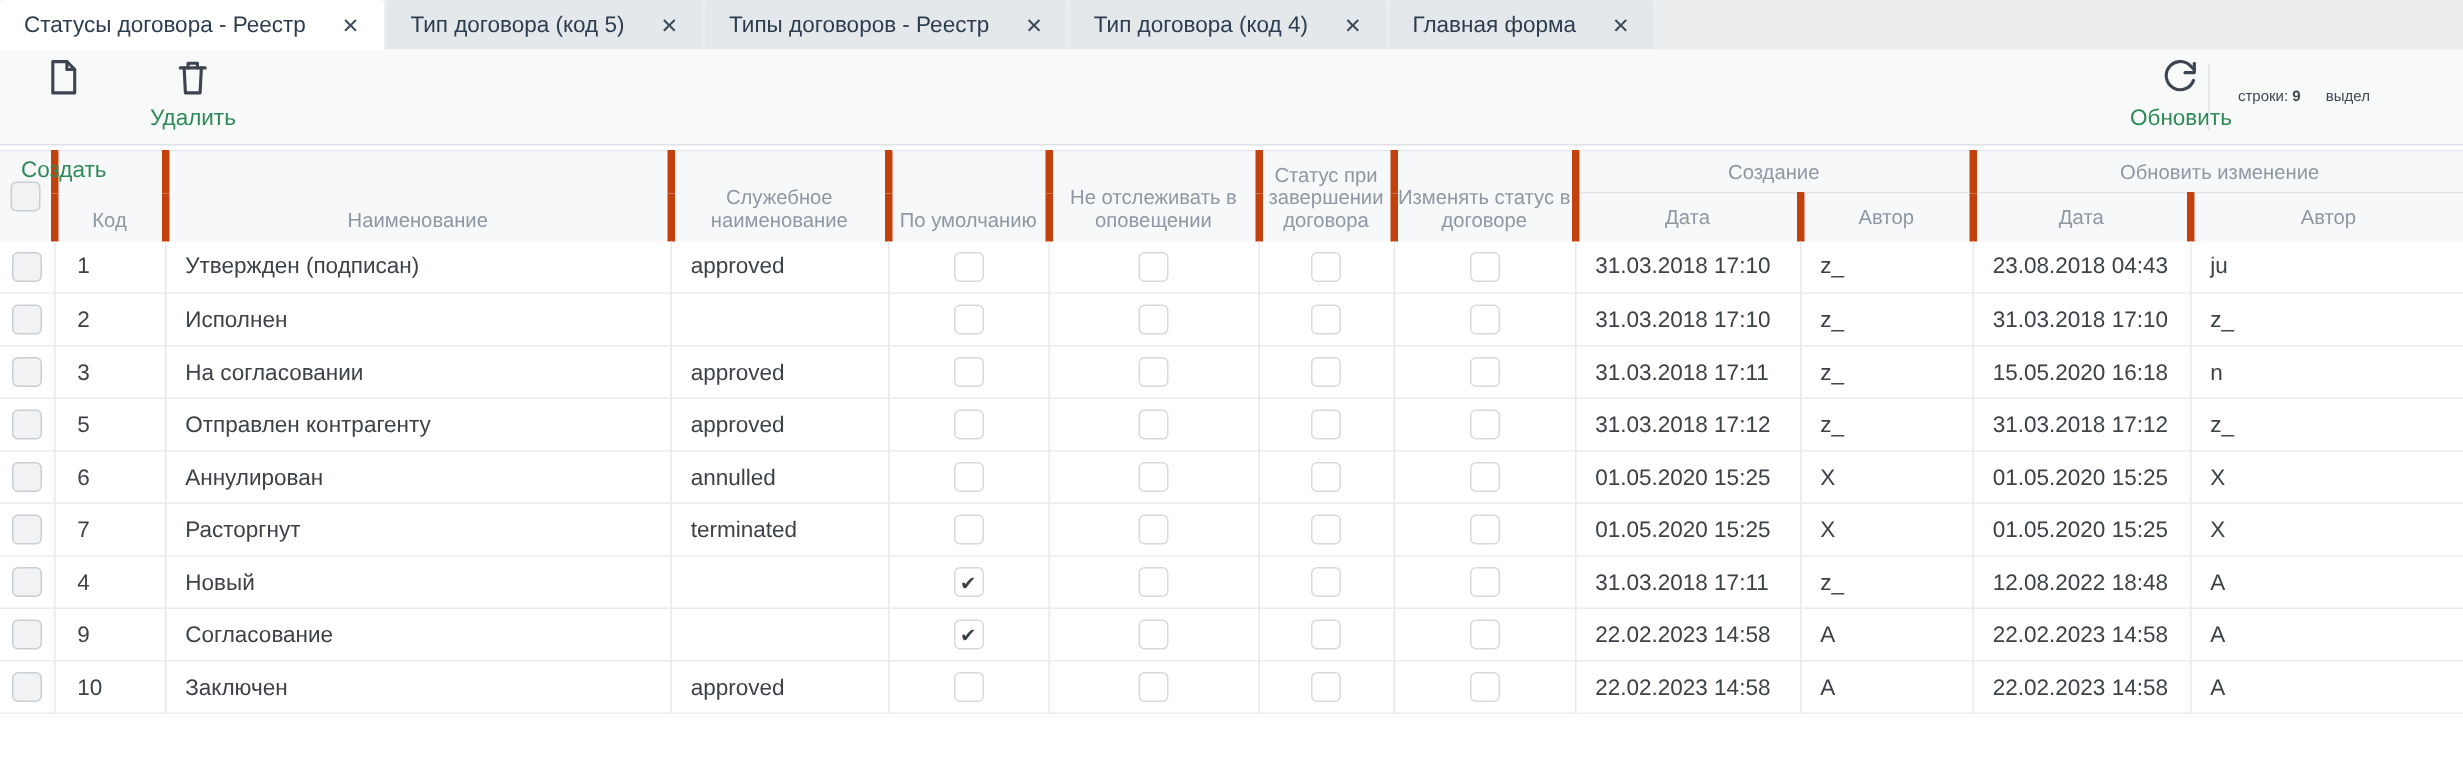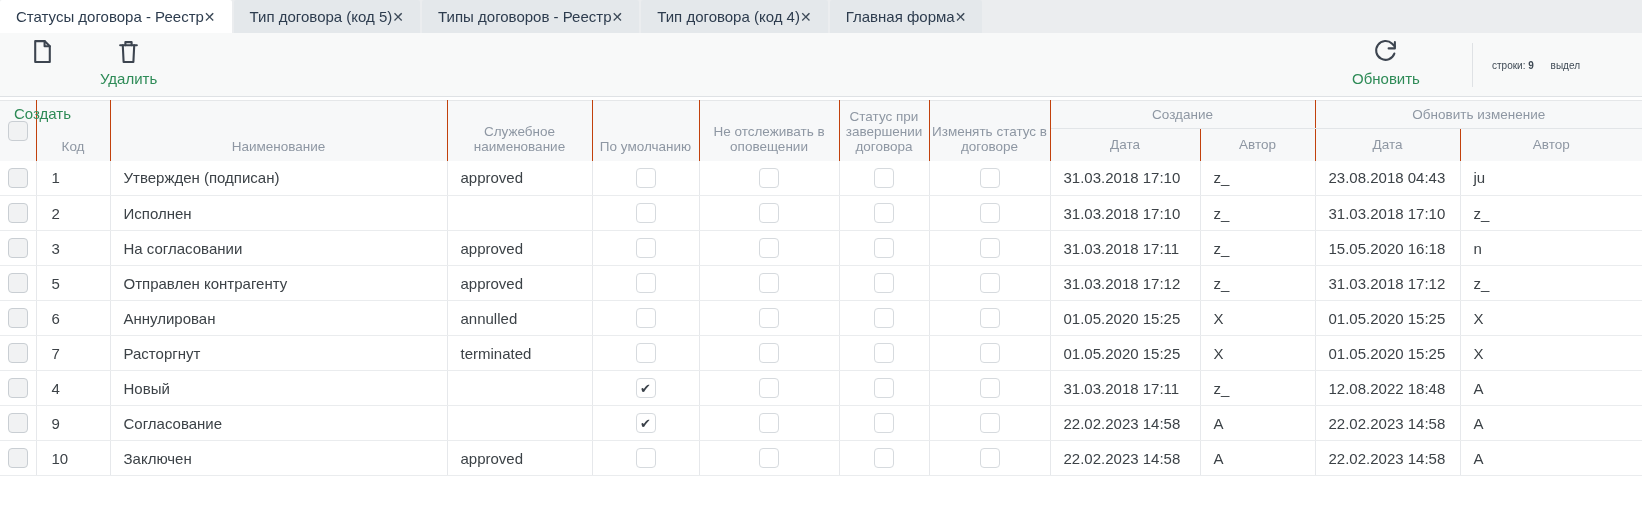--- a/index.html
+++ b/index.html
@@ -1,48 +1,48 @@
 <!DOCTYPE html>
 <html><head>
 <meta charset="utf-8">
 <style>
   * { margin:0; padding:0; box-sizing:border-box; }
   html,body { width:1642px; height:521px; overflow:hidden; background:#fff;
     font-family:"Liberation Sans","DejaVu Sans",sans-serif; }
 
   
   .tabbar { height:33px; background:#ebedef; display:flex; align-items:stretch; }
-  .tab { display:flex; align-items:center; gap:0; padding:0 16px; background:#e4e8eb;
+  .tab { display:flex; align-items:center; gap:24px; padding:0 16px; background:#e4e8eb;
          margin-right:2px; cursor:pointer; border-radius:2px 2px 0 0; }
   .tab.active { background:#ffffff; }
   .tab-label { font-size:15px; color:#2d3c4e; white-space:nowrap; }
   .tab-close { font-size:14px; font-weight:bold; color:#3e4b59; line-height:1; }
 
   
   .toolbar { position:relative; height:64px; background:#f8f9f9; border-bottom:1px solid #dfe2e5; }
   .tool-btn { position:absolute; top:6px; display:flex; flex-direction:column; align-items:center;
               gap:3px; cursor:pointer; background:none; border:none; }
   .tool-btn svg { width:25px; height:25px; stroke:#3d4550; fill:none; stroke-width:2;
                   stroke-linecap:round; stroke-linejoin:round; }
   .tool-btn .lbl { font-size:15px; color:#2e8b57; white-space:nowrap; }
   .btn-create { left:14px;gap:38px; }
   .btn-delete { left:100px; }
-  .btn-refresh { left:1352px; }
+  .btn-refresh { left:1420px; }
   .toolbar .divider { position:absolute; left:1472px; top:10px; height:44px; width:0;
                       border-left:1px solid #dfe2e5; }
   .rows-info { position:absolute; left:1492px; top:50%; transform:translateY(-50%);
                font-size:10px; color:#3f4a55; white-space:nowrap; }
   .rows-info b { font-weight:bold; }
   .rows-info .sel { margin-left:14px; }
 
   
   table { border-collapse:collapse; table-layout:fixed; width:1642px; margin-top:3px;
           border-top:1px solid #e5e7e9; }
   thead th { background:#f7f8f9; font-weight:normal; font-size:13.5px; color:#8e97a3;
-             border-right:1px solid #c2410c; text-align:center; overflow:hidden; }
+             border-right:5px solid #c2410c; text-align:center; overflow:hidden; }
   thead tr.h1 th { vertical-align:bottom; padding-bottom:7px; height:60px; }
   thead tr.h1 th.grp { vertical-align:middle; padding-bottom:0; height:28px;
                        border-bottom:1px solid #e2e5e8; }
   thead tr.h2 th { height:32px; vertical-align:middle; }
   thead th.col-sel { vertical-align:middle !important; padding-bottom:0 !important; }
   thead th:last-child, tbody td:last-child { border-right:none; }
 
   tbody td { height:35px; font-size:15px; color:#3c4247; border-right:1px solid #e6e8eb;
              border-bottom:1px solid #eaecee; vertical-align:middle; overflow:hidden;
              white-space:nowrap; background:#fff; }

